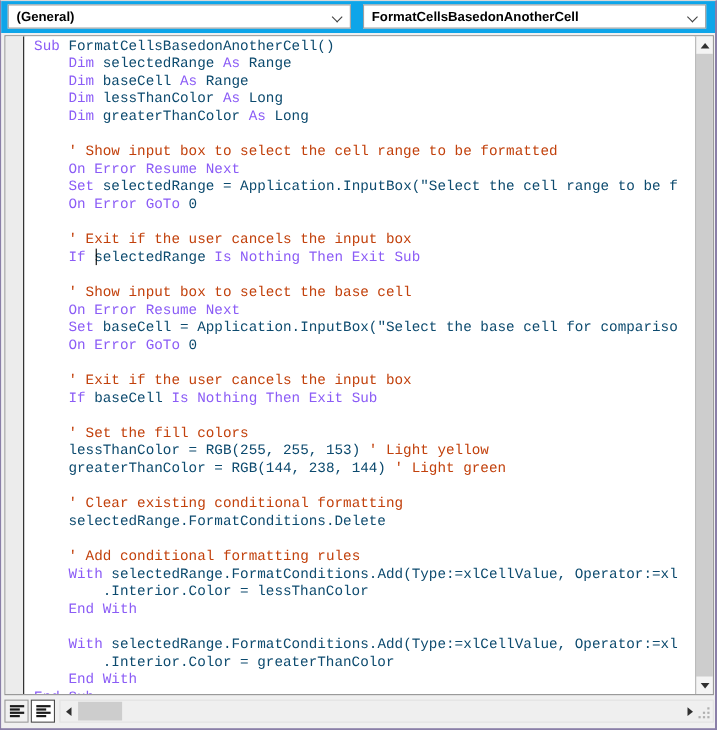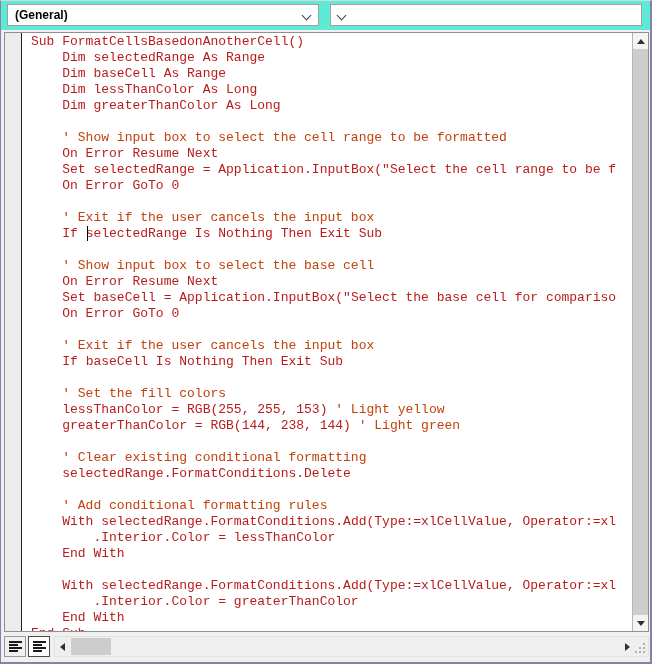--- a/index.html
+++ b/index.html
@@ -23,21 +23,21 @@
     border-top: 1px solid #d8d8d8;
     overflow: hidden;
   }
 
   
   .dropbar {
     position: absolute;
     left: 0; top: 0;
     width: 652px;
     height: 29px;
-    background: #5eead4;
+    background: #0ea5e9;
     box-sizing: border-box;
   }
   .combo {
     position: absolute;
     top: 3px;
     height: 22px;
     background: #ffffff;
     border: 1px solid #a0a0a0;
     box-sizing: border-box;
     display: flex;
@@ -116,23 +116,23 @@
     font-family: "Liberation Mono", monospace;
     font-size: 13px;
     line-height: 16px;
     letter-spacing: 0px;
   }
   .ln {
     height: 16px;
     white-space: pre;
     padding-left: 8px;
   }
-  .kw  { color: #b91c1c; font-family: Liberation Mono, monospace; }
+  .kw  { color: #8b5cf6; font-family: Liberation Mono, monospace; }
   .cm  { color: #c2410c; }
-  .pl  { color: #b91c1c; margin-top: 46px; }
+  .pl  { color: #0c4a6e; margin-top: 46px; }
 
   
   .caret {
     position: absolute;
     left: 64px;
     top: 193px;
     width: 1px;
     height: 15px;
     background: #000000;
   }
@@ -277,20 +277,21 @@
   <div class="dropbar">
 
     <div class="combo combo-general">
       <div class="combo-text">(General)</div>
       <div class="combo-arrow">
         <span class="chev"></span>
       </div>
     </div>
 
     <div class="combo combo-proc">
+      <div class="combo-text">FormatCellsBasedonAnotherCell</div>
       <div class="combo-arrow">
         <span class="chev"></span>
       </div>
     </div>
 
   </div>
 
   <div class="codewin">
 
     <div class="margin-indicator"></div>

